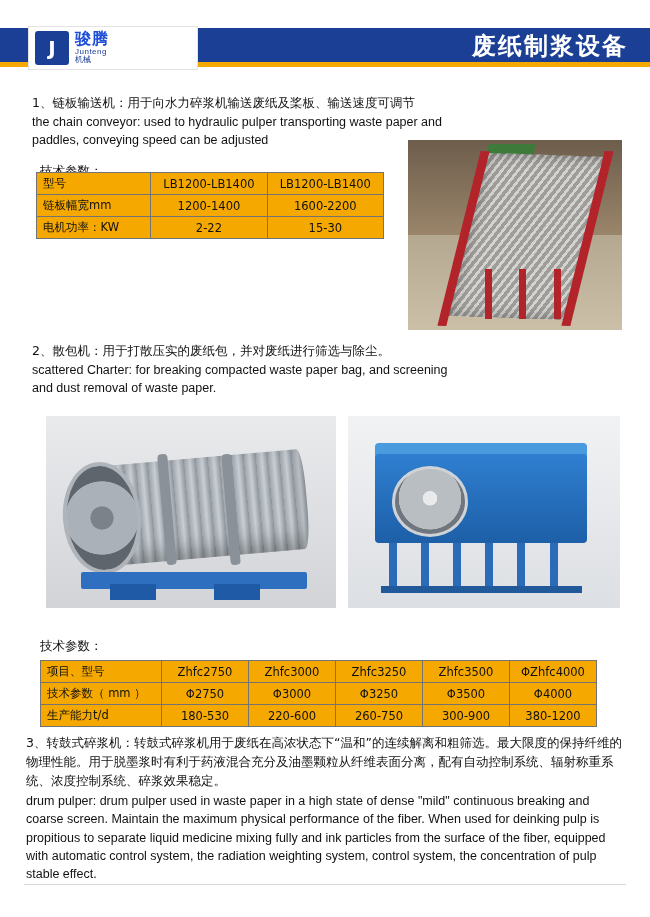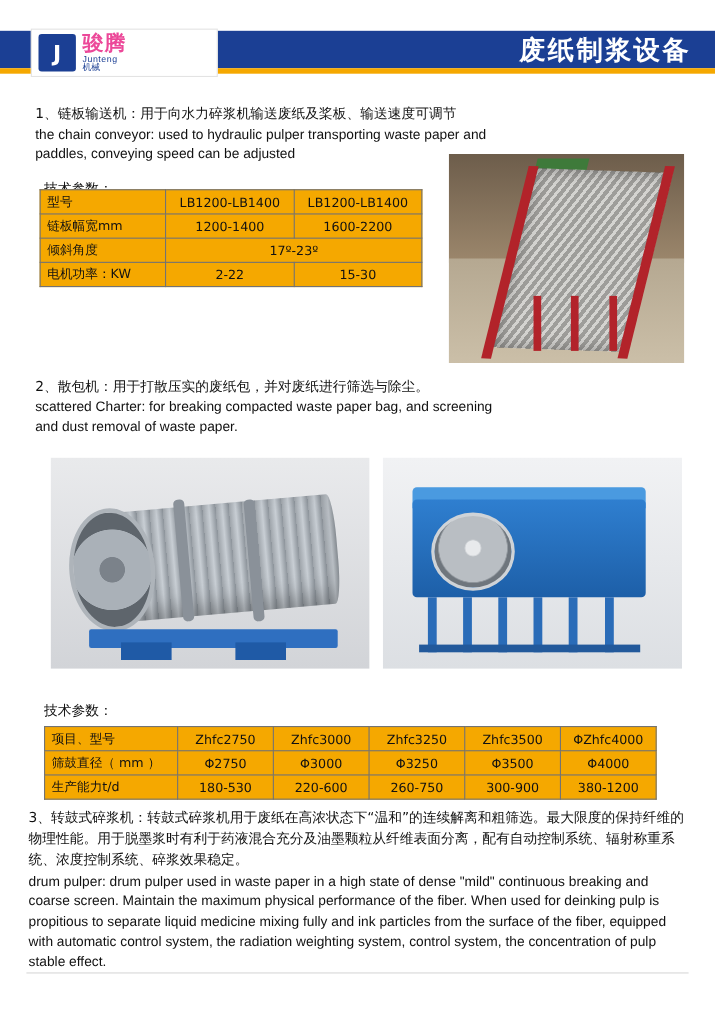--- a/index.html
+++ b/index.html
@@ -63,23 +63,23 @@
     align-items: center;
     justify-content: center;
     border-radius: 3px;
     font-family: "DejaVu Sans", sans-serif;
   }
   .logo-text {
     margin-left: 6px;
     line-height: 1.05;
   }
   .logo-cn {
-    font-size: 19px;
+    font-size: 16px;
     font-weight: bold;
-    color: #ec4899;
+    color: #1d4ed8;
     letter-spacing: 1px;
     font-family: "DejaVu Sans", sans-serif;
   }
   .logo-en {
     font-size: 8px;
     color: #1b3f94;
     letter-spacing: 0.5px;
     font-family: "Liberation Sans", sans-serif;
   }
   .logo-sub {
@@ -313,24 +313,20 @@
   <tbody>
       <tr>
     <td class="lbl">型号</td>
     <td>LB1200-LB1400</td>
     <td>LB1200-LB1400</td>
   </tr>
   <tr>
     <td class="lbl">链板幅宽mm</td>
     <td>1200-1400</td>
     <td>1600-2200</td>
-  </tr>
-  <tr>
-    <td class="lbl">倾斜角度</td>
-    <td colspan="2">17º-23º</td>
   </tr>
   <tr>
     <td class="lbl">电机功率：KW</td>
     <td>2-22</td>
     <td>15-30</td>
   </tr>
 </tbody>
   </table>
 
 <div class="img-conveyor">
@@ -390,21 +386,21 @@
   <tbody>
       <tr>
     <td class="lbl">项目、型号</td>
     <td>Zhfc2750</td>
     <td>Zhfc3000</td>
     <td>Zhfc3250</td>
     <td>Zhfc3500</td>
     <td>ΦZhfc4000</td>
   </tr>
   <tr>
-    <td class="lbl">筛鼓直径（ mm ）</td>
+    <td class="lbl">技术参数（ mm ）</td>
     <td>Φ2750</td>
     <td>Φ3000</td>
     <td>Φ3250</td>
     <td>Φ3500</td>
     <td>Φ4000</td>
   </tr>
   <tr>
     <td class="lbl">生产能力t/d</td>
     <td>180-530</td>
     <td>220-600</td>

